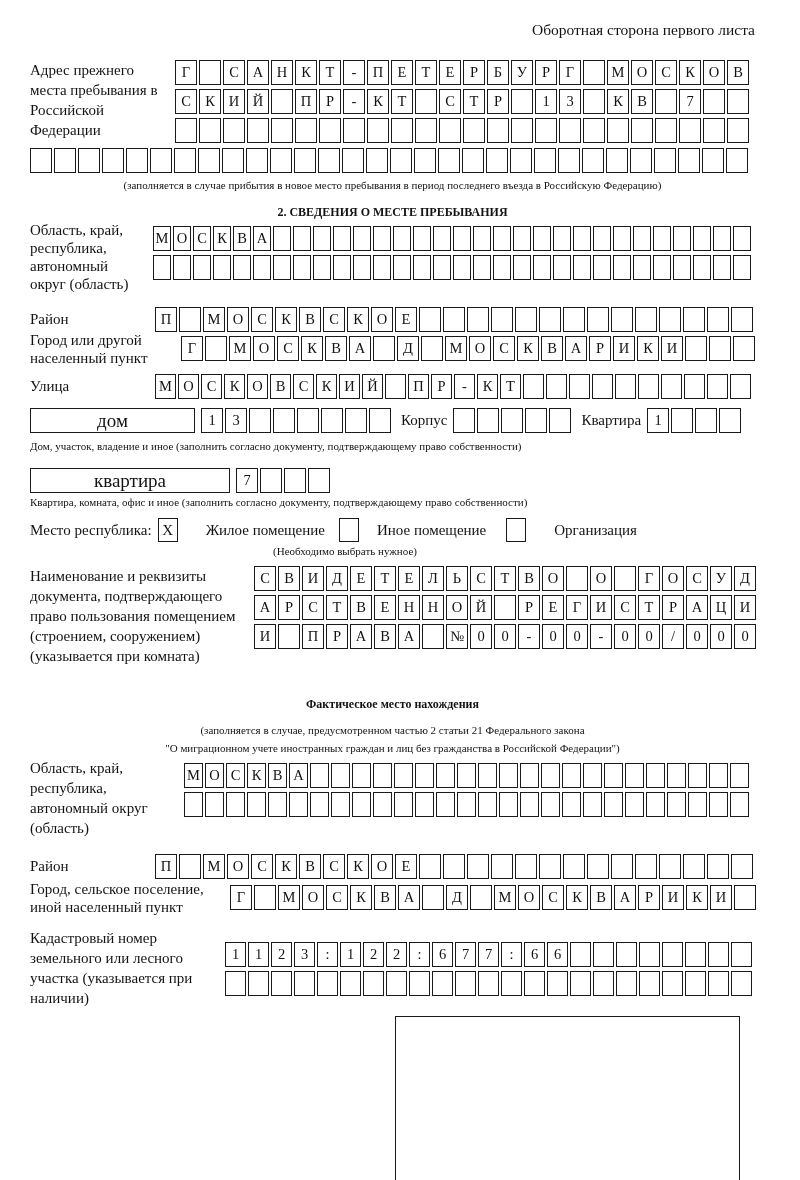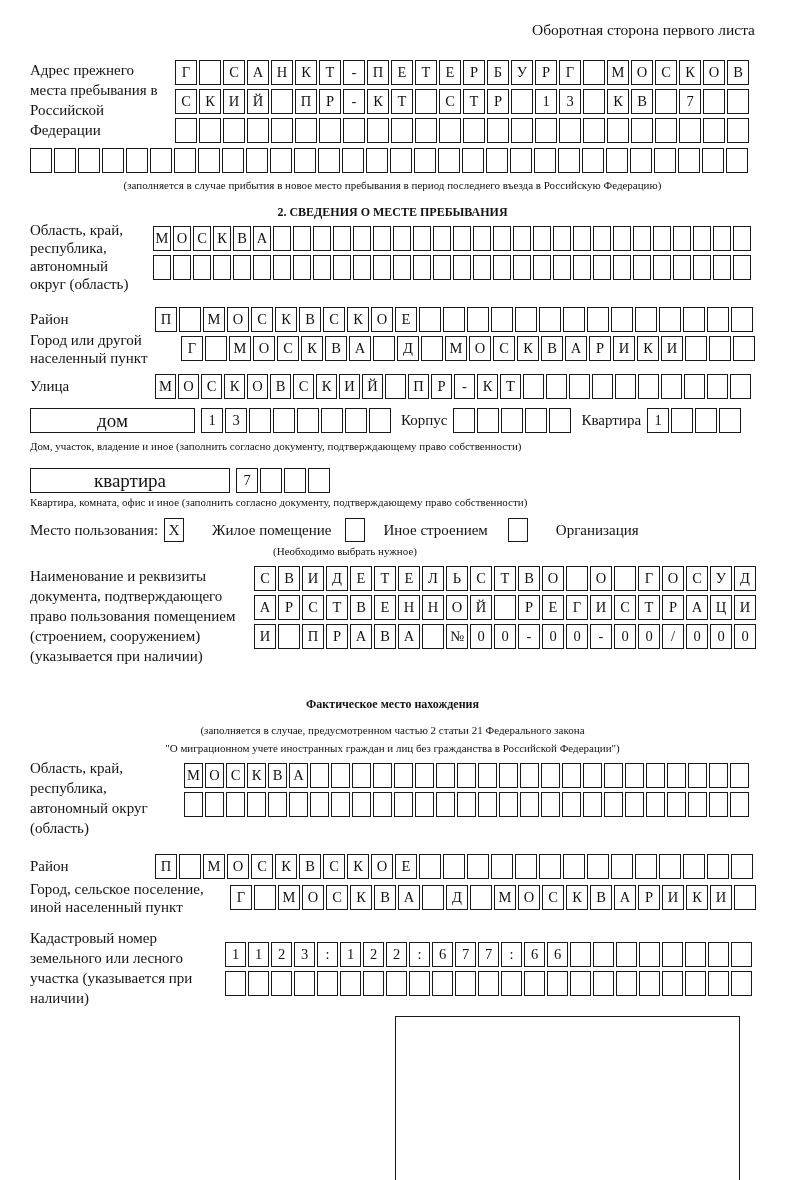--- a/index.html
+++ b/index.html
@@ -349,32 +349,32 @@
     <div class="cells cw22" style="margin-left:6px">
         <span class="cell">7</span>
         <span class="cell"></span>
         <span class="cell"></span>
         <span class="cell"></span>
       </div>
   </div>
   <div class="caption" style="margin-top:0">Квартира, комната, офис и иное (заполнить согласно документу, подтверждающему право собственности)</div>
 
   <div class="frow" style="margin-top:7px;align-items:center">
-    <span class="flabel" style="padding-right:0">Место пользования:</span>
+    <span class="flabel" style="padding-right:0">Место республика:</span>
     <span class="cbox" style="margin-left:6px">X</span>
     <span class="flabel" style="margin-left:28px;padding-right:0">Жилое помещение</span>
     <span class="cbox" style="margin-left:14px"></span>
-    <span class="flabel" style="margin-left:18px;padding-right:0">Иное строением</span>
+    <span class="flabel" style="margin-left:18px;padding-right:0">Иное помещение</span>
     <span class="cbox" style="margin-left:20px"></span>
     <span class="flabel" style="margin-left:28px;padding-right:0">Организация</span>
   </div>
   <div class="caption center" style="margin-left:165px;width:300px">(Необходимо выбрать нужное)</div>
 
   <div class="frow" style="margin-top:6px">
-    <div class="flabel lh20" style="width:224px">Наименование и реквизиты документа, подтверждающего право пользования помещением (строением, сооружением) (указывается при наличии)</div>
+    <div class="flabel lh20" style="width:224px">Наименование и реквизиты документа, подтверждающего право пользования помещением (строением, сооружением) (указывается при комната)</div>
     <div class="stack">
       <div class="cells cw22">
           <span class="cell">С</span>
           <span class="cell">В</span>
           <span class="cell">И</span>
           <span class="cell">Д</span>
           <span class="cell">Е</span>
           <span class="cell">Т</span>
           <span class="cell">Е</span>
           <span class="cell">Л</span>

